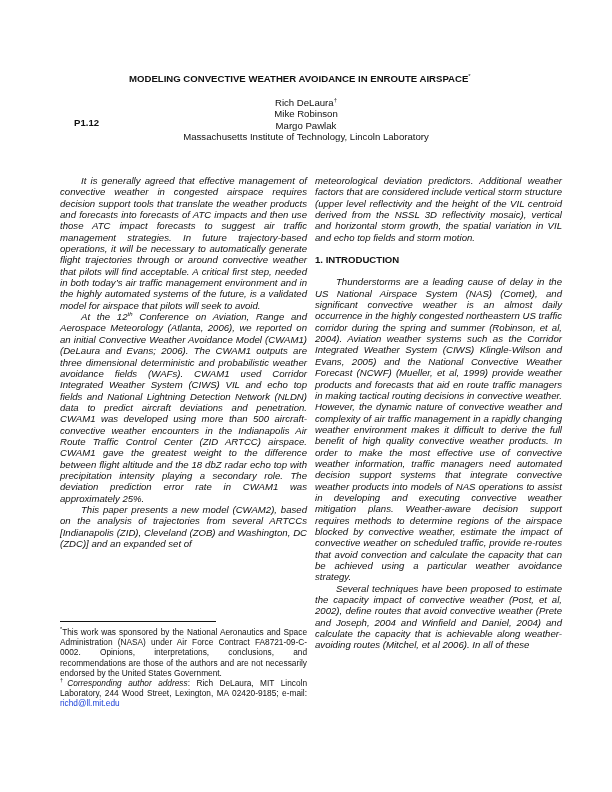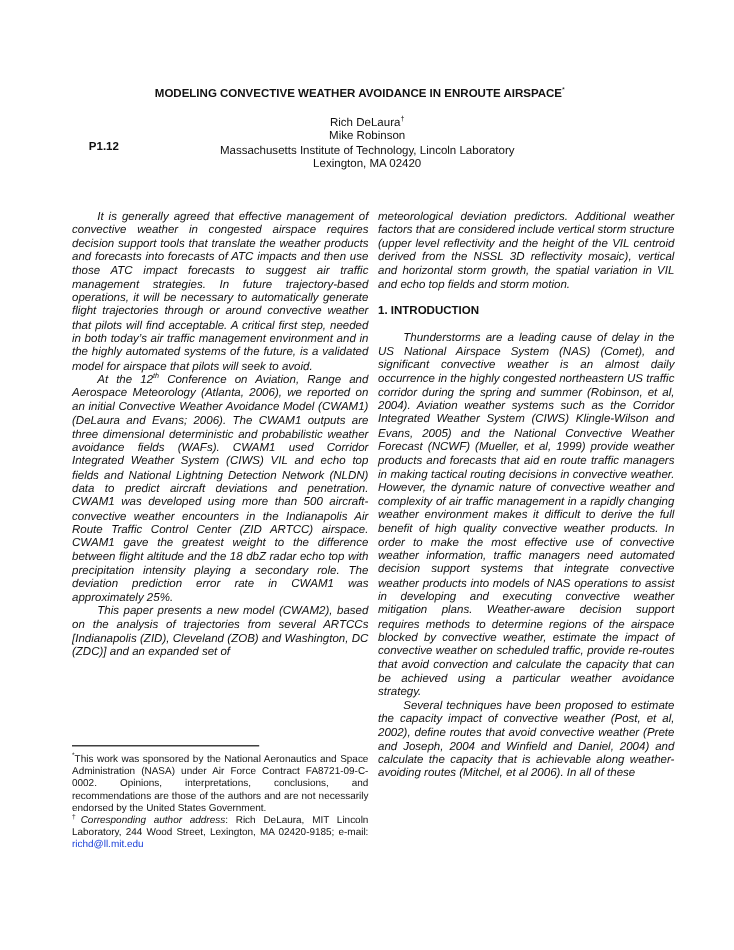--- a/index.html
+++ b/index.html
@@ -33,22 +33,22 @@
 <body>
 
 <div class="title-row">
   <span class="num">P1.12</span>
   <span class="ttl"><span>MODELING CONVECTIVE WEATHER AVOIDANCE IN ENROUTE AIRSPACE</span><sup>*</sup></span>
 </div>
 
 <div class="authors">
   <div><span>Rich DeLaura</span><sup>†</sup></div>
   <div>Mike Robinson</div>
+  <div>Margo Pawlak</div>
   <div>Massachusetts Institute of Technology, Lincoln Laboratory</div>
-  <div>Lexington, MA 02420</div>
 </div>
 
 <div class="col left">
   <p>It is generally agreed that effective management of convective weather in congested airspace requires decision support tools that translate the weather products and forecasts into forecasts of ATC impacts and then use those ATC impact forecasts to suggest air traffic management strategies.  In future trajectory-based operations, it will be necessary to automatically generate flight trajectories through or around convective weather that pilots will find acceptable.  A critical first step, needed in both today’s air traffic management environment and in the highly automated systems of the future, is a validated model for airspace that pilots will seek to avoid.</p>
   <p><span>At the 12</span><sup>th</sup><span> Conference on Aviation, Range and Aerospace Meteorology (Atlanta, 2006), we reported on an initial Convective Weather Avoidance Model (CWAM1) (DeLaura and Evans; 2006).   The CWAM1 outputs are three dimensional deterministic and probabilistic weather avoidance fields (WAFs). CWAM1 used Corridor Integrated Weather System (CIWS) VIL and echo top fields and National Lightning Detection Network (NLDN) data to predict aircraft deviations and penetration.   CWAM1 was developed using more than 500 aircraft-convective weather encounters in the Indianapolis Air Route Traffic Control Center (ZID ARTCC) airspace. CWAM1 gave the greatest weight to the difference between flight altitude and the 18 dbZ radar echo top with precipitation intensity playing a secondary role.  The deviation prediction error rate in CWAM1 was approximately 25%.</span></p>
   <p>This paper presents a new model (CWAM2), based on the analysis of trajectories from several ARTCCs [Indianapolis (ZID), Cleveland (ZOB) and Washington, DC (ZDC)] and an expanded set of</p>
 </div>
 
 <div class="footnote-rule"></div>
 <div class="footnotes">

